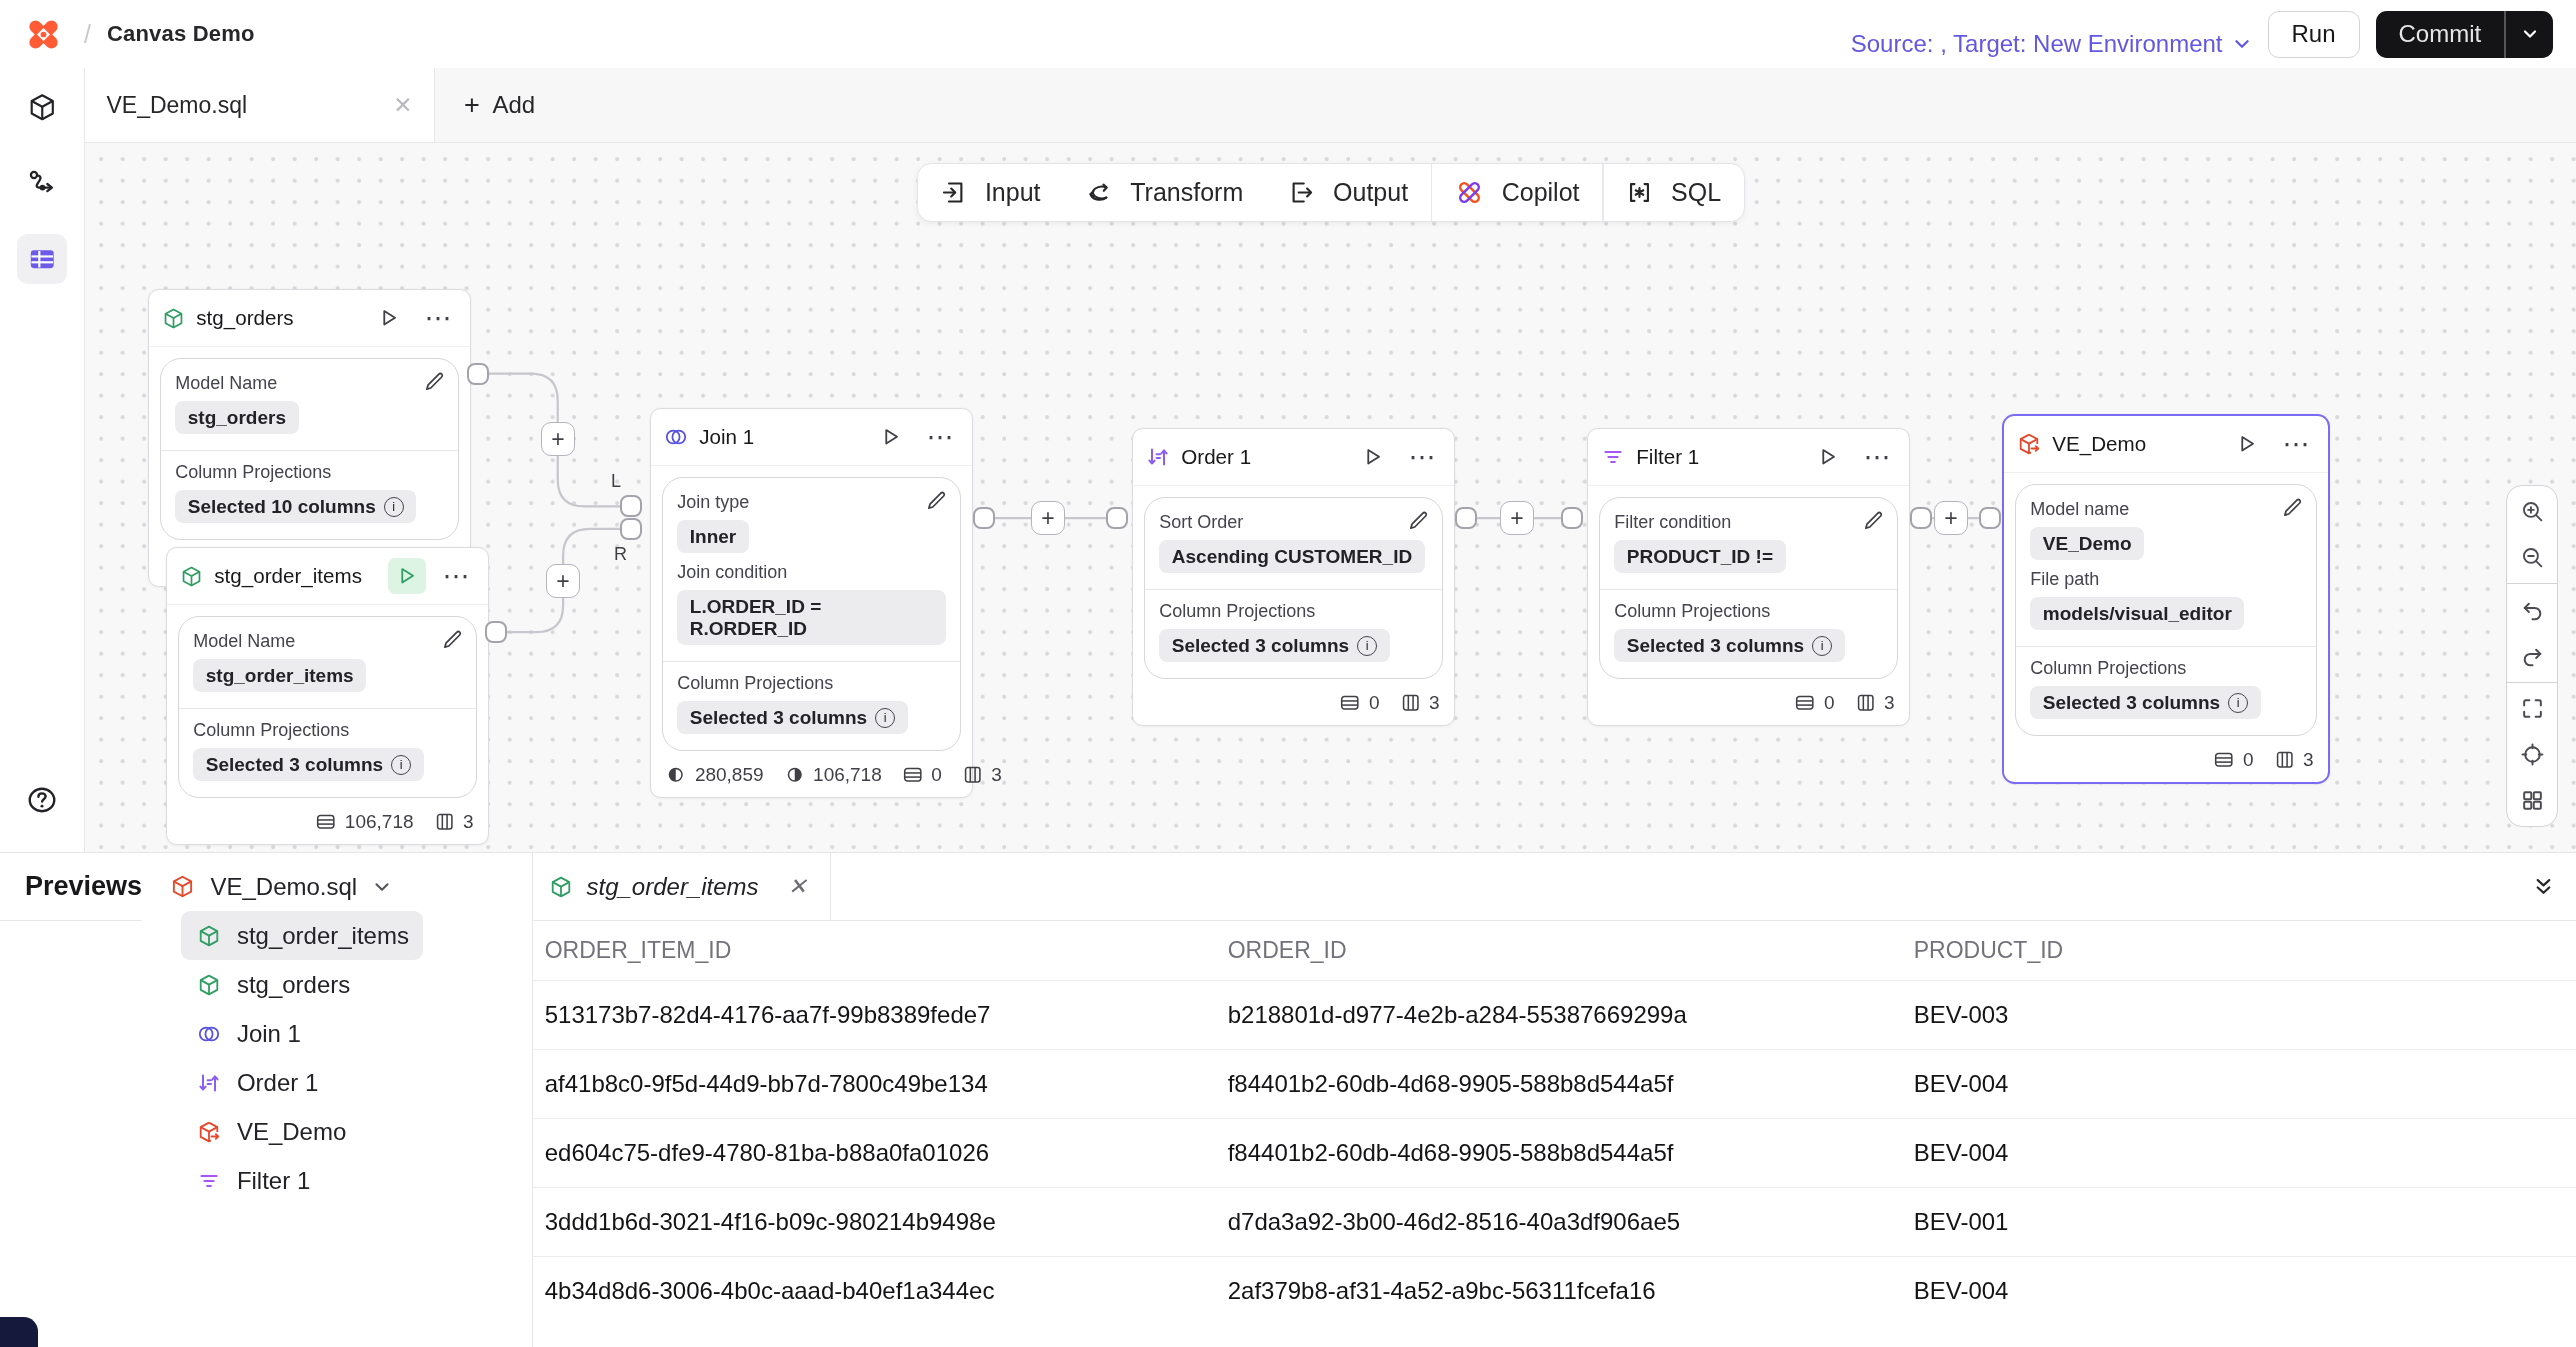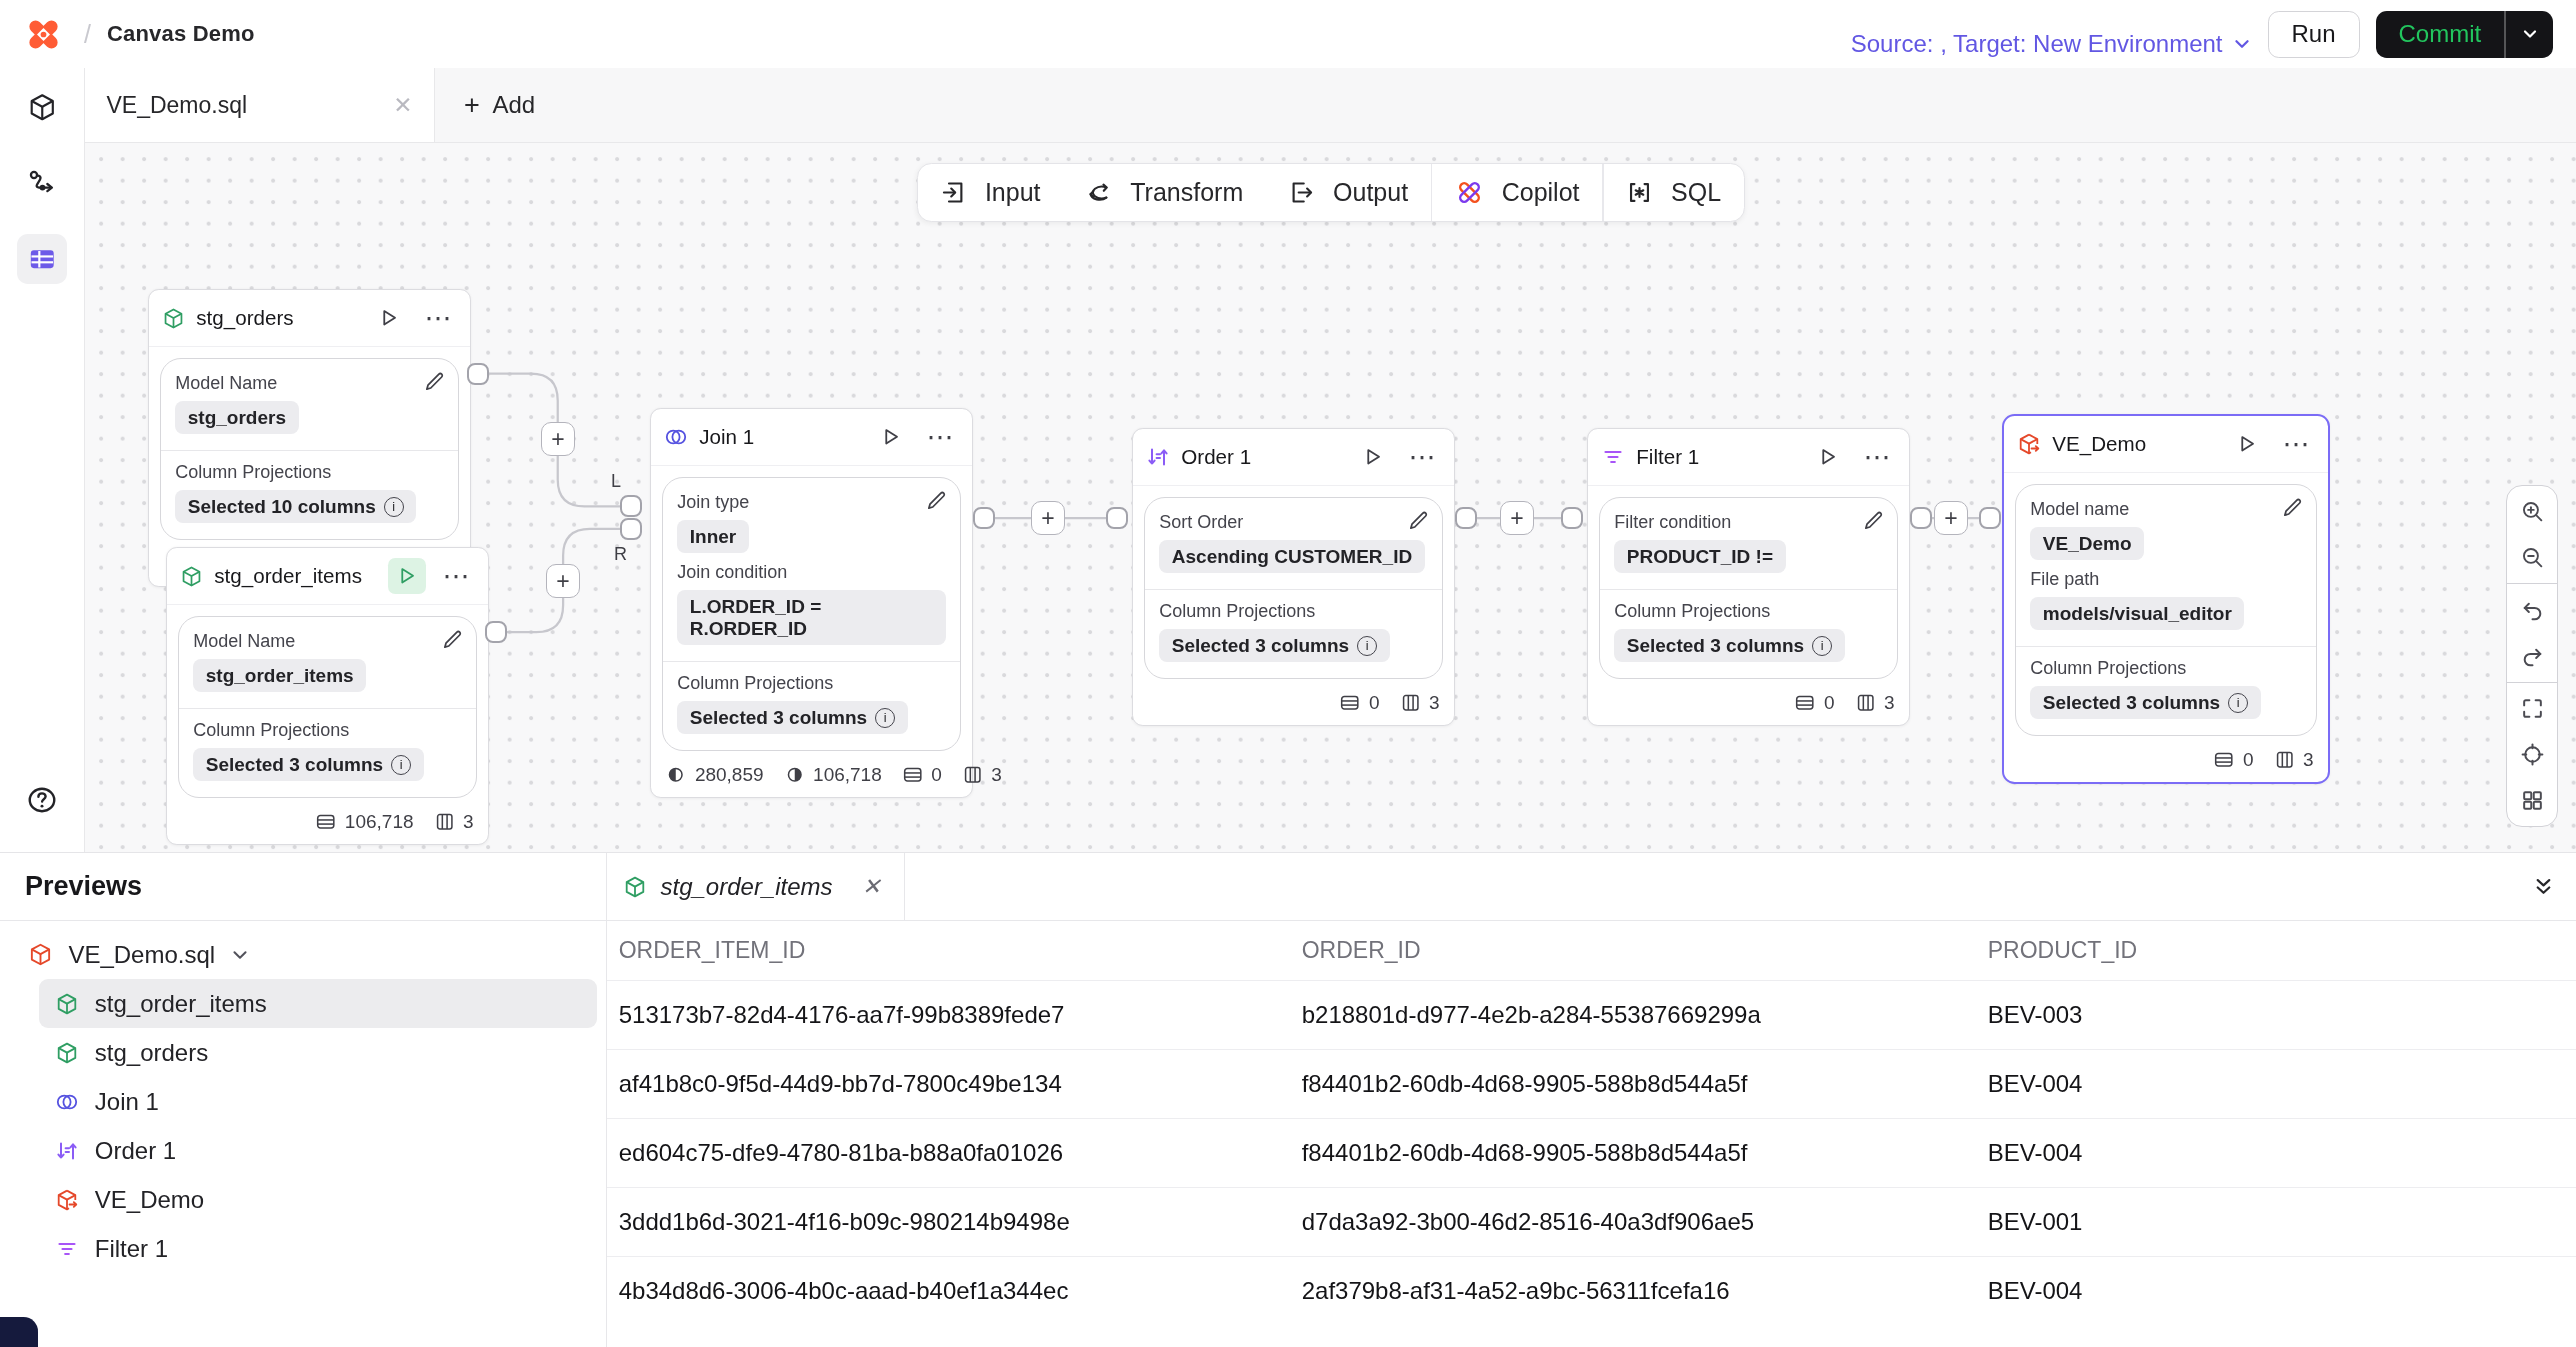--- a/index.html
+++ b/index.html
@@ -10,21 +10,21 @@
   
   .hdr { height:68px; display:flex; align-items:center; padding:0 23px; background:#fff; flex:0 0 auto; }
   .logo { width:41px; height:41px; position:relative; flex:0 0 auto; cursor:pointer; }
   .crumb-sep { color:#c9c9cf; font-size:25px; margin:0 16px 0 20px; }
   .hdr-title { font-size:22px; font-weight:700; color:#27272a; letter-spacing:0.2px; }
   .hdr-right { margin-left:auto; display:flex; align-items:flex-end; gap:16px; }
   .env-sel { display:flex; align-items:center; gap:9px; color:#6257e3; font-size:24px; cursor:pointer; }
   .btn-run { height:47px; padding:0 23px; font-size:24px; color:#18181b; background:#fff;
              border:1.8px solid #d4d4d8; border-radius:10.8px; cursor:pointer; font-family:inherit; }
   .btn-commit { display:flex; align-items:stretch; background:#141417; border-radius:10.8px; overflow:hidden; height:47px; }
-  .btn-commit .main { color:#22c55e; font-size:24px; display:flex; align-items:center; padding:0 23px; cursor:pointer; }
+  .btn-commit .main { color:#e5e5e5; font-size:24px; display:flex; align-items:center; padding:0 23px; cursor:pointer; }
   .btn-commit .split { width:1.8px; background:rgba(255,255,255,.28); }
   .btn-commit .caret { width:47px; display:flex; align-items:center; justify-content:center; cursor:pointer; }
 
   
   .mid { flex:0 0 auto; height:784px; display:flex; }
   .rail { width:85px; border-right:1.8px solid #e8e8ea; display:flex; flex-direction:column; align-items:center;
           padding-top:14.4px; gap:26px; background:#fff; }
   .rail-btn { width:50px; height:50px; border-radius:10.8px; display:flex; align-items:center; justify-content:center; cursor:pointer; }
   .rail-btn.active { background:#f0f0f2; }
   .rail-help { margin-top:auto; margin-bottom:27px; }
@@ -78,21 +78,21 @@
   .portlbl { position:absolute; font-size:18px; color:#3f3f46; }
 
   .ztools { position:absolute; left:2421px; top:342px; width:52px; background:#fff; border:1.8px solid #d2d2d7;
             border-radius:16px; overflow:hidden; }
   .zgroup { padding:2.7px 0; }
   .zgroup + .zgroup { border-top:1.8px solid #d2d2d7; }
   .zbtn { width:100%; height:46px; display:flex; align-items:center; justify-content:center; cursor:pointer; color:#4b4b52; }
 
   
   .previews { flex:1; display:flex; border-top:1.8px solid #e5e5e8; min-height:0; background:#fff; }
-  .side { width:607px; flex:0 0 auto; border-right:1.8px solid #e7e7ea; display:flex; flex-direction:column; }
+  .side { width:533px; flex:0 0 auto; border-right:1.8px solid #e7e7ea; display:flex; flex-direction:row; }
   .side-hd { height:68px; flex:0 0 auto; display:flex; align-items:center; padding-left:25px;
              border-bottom:1.8px solid #e7e7ea; font-size:27px; font-weight:700; color:#18181b; }
   .tree { padding:9px 9px 0 0; overflow:hidden; }
   .trow { height:49px; display:flex; align-items:center; gap:14.4px; font-size:24px; color:#232327;
           border-radius:9px; padding:0 14.4px; margin-left:39px; cursor:pointer; }
   .trow.root { margin-left:12.6px; }
   .trow.sel { background:#ececee; }
   .ticon { width:27px; display:flex; justify-content:center; flex:0 0 auto; }
 
   .tablewrap { flex:1; min-width:0; display:flex; flex-direction:column; }

